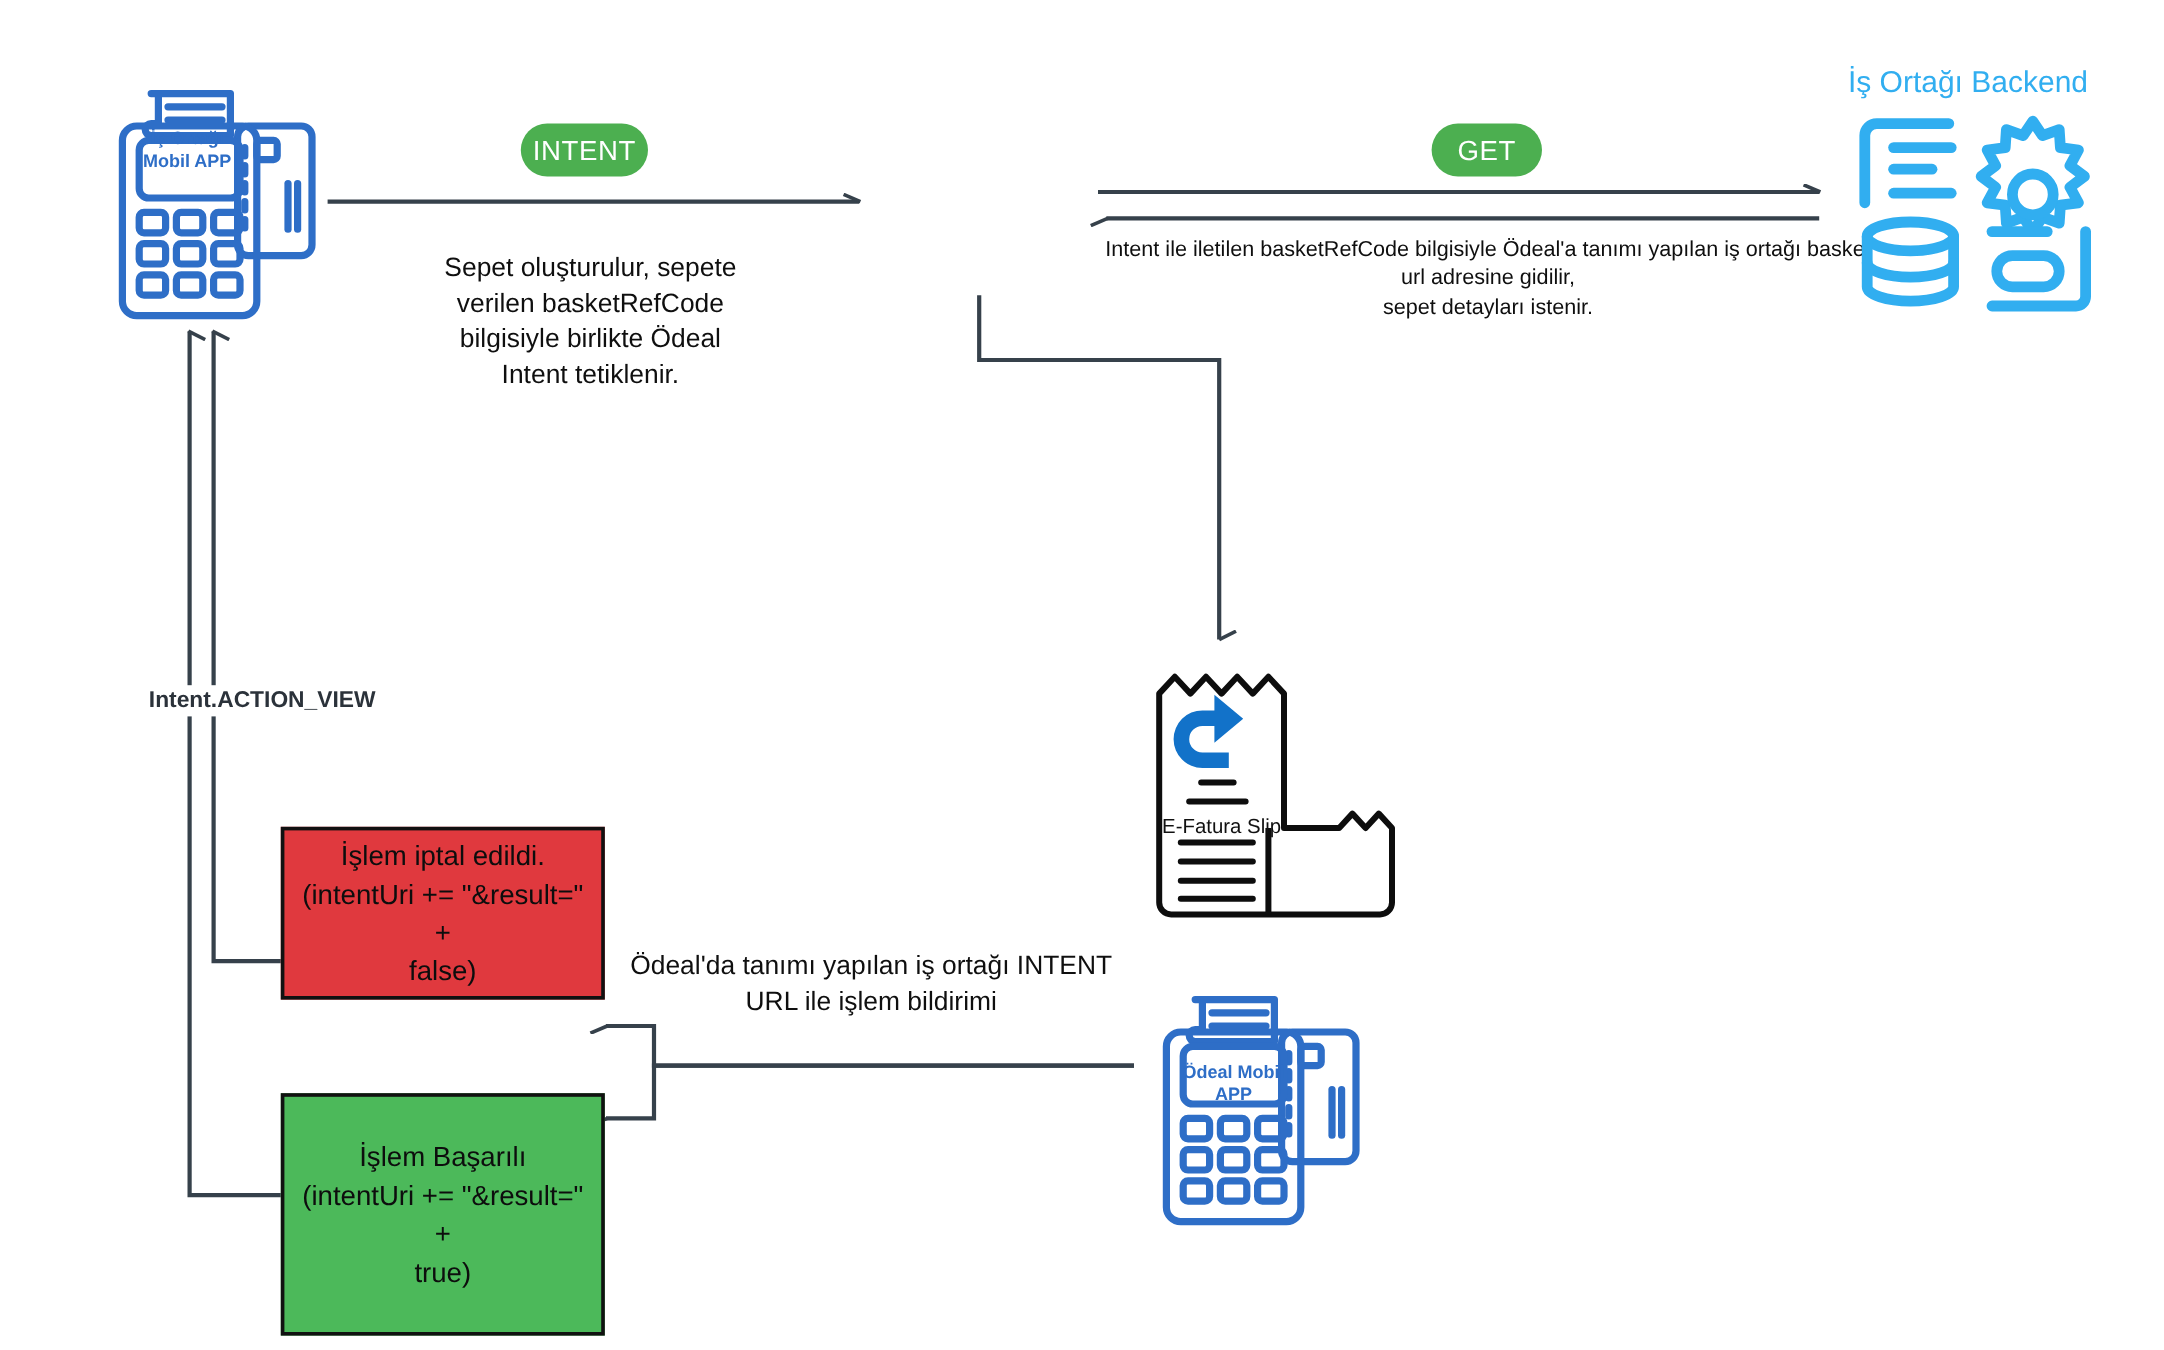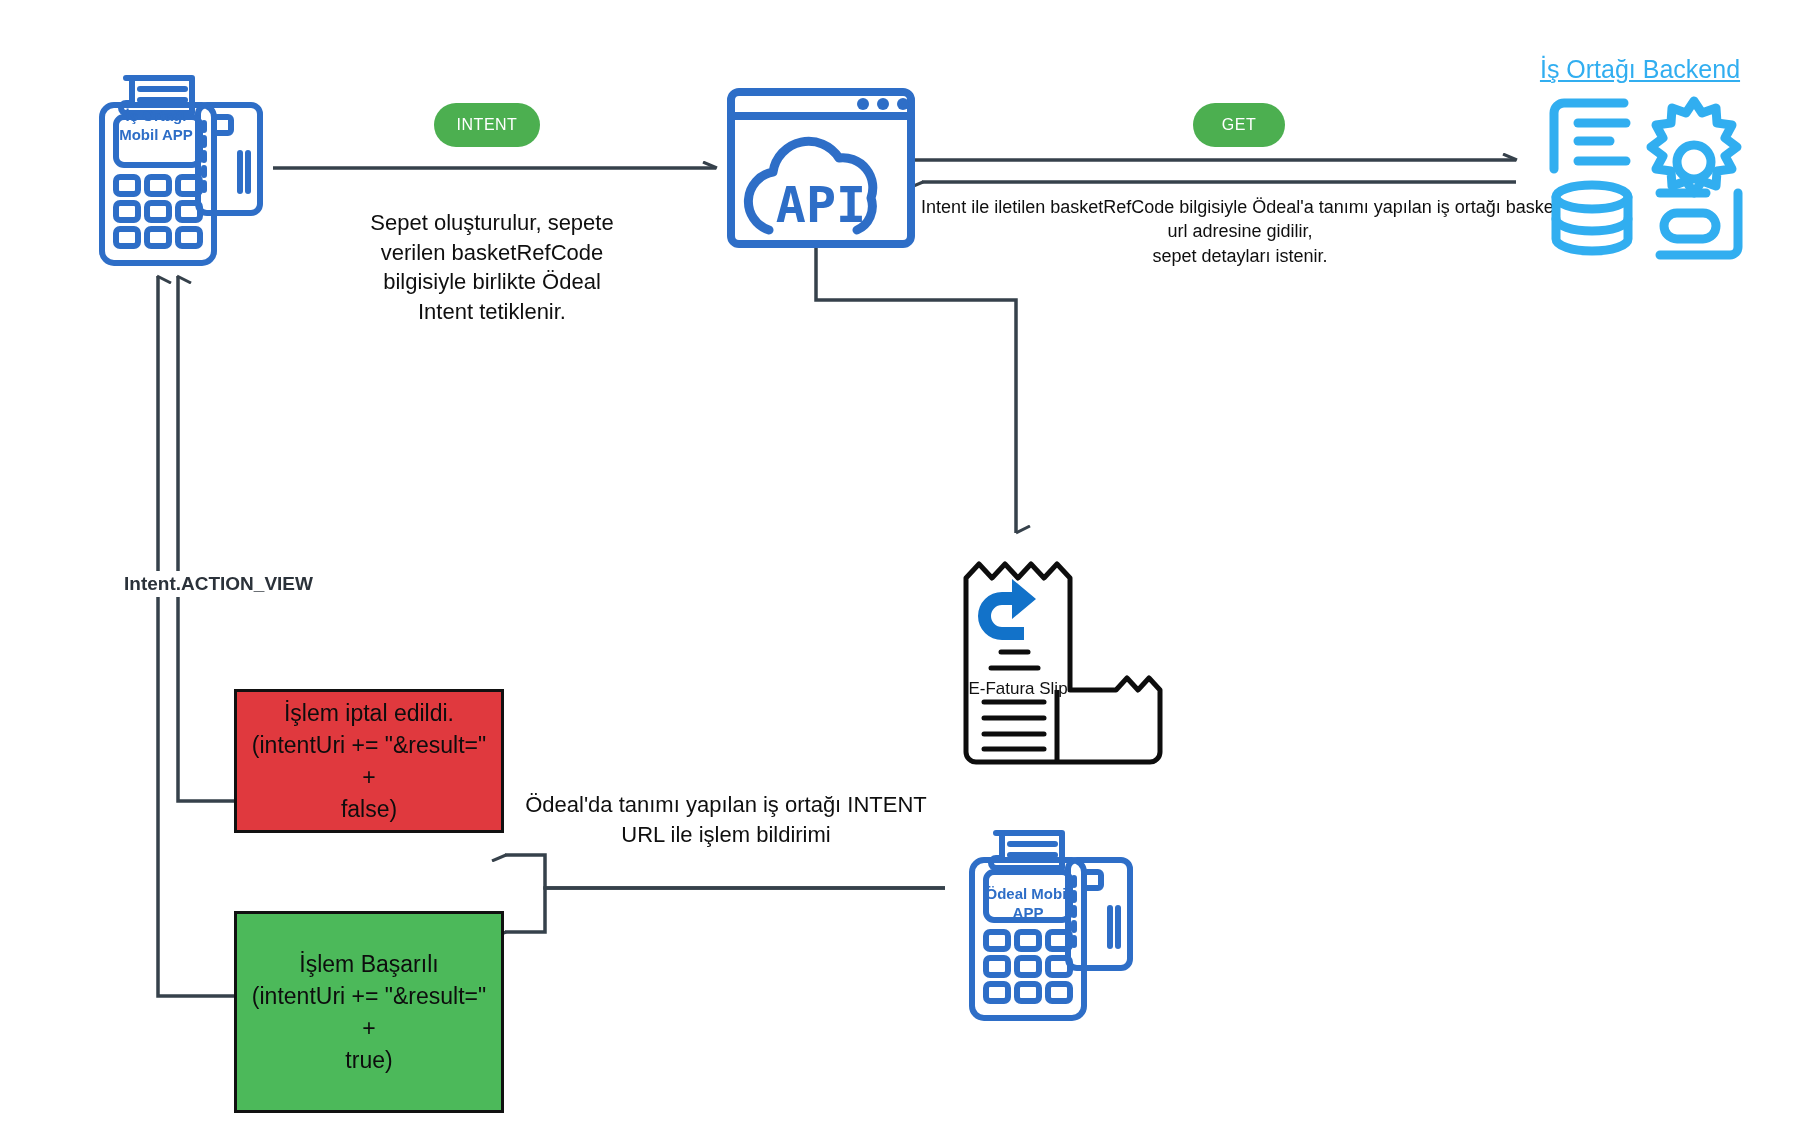--- a/index.html
+++ b/index.html
@@ -21,21 +21,21 @@
     height: 1125px;
     background: #ffffff;
   }
   .abs { position: absolute; }
 
   
   .pill {
     background: #4caf50;
     color: #ffffff;
     border-radius: 28px;
-    font-size: 16px;
+    font-size: 23px;
     letter-spacing: 0.5px;
     display: flex;
     align-items: center;
     justify-content: center;
     height: 44px;
   }
 
   
   .txt {
     color: #0f0f0f;
@@ -165,48 +165,30 @@
   <div class="abs pill" style="left:434px;top:103px;width:106px;">
     <span>INTENT</span>
   </div>
 
 
   <div class="abs txt" style="left:352px;top:208px;width:280px;">Sepet oluşturulur, sepete
 verilen basketRefCode
 bilgisiyle birlikte Ödeal
 Intent tetiklenir.</div>
 
-  <div class="abs" style="left:723px;top:80px;width:196px;height:168px;">
-    <svg viewBox="0 0 196 168" style="width:196px;height:168px;">
-      <g fill="none" stroke="#2e6ec7" stroke-width="8" stroke-linecap="round" stroke-linejoin="round">
-        <path d="M8,36 v120 a8,8 0 0 0 8,8 h164 a8,8 0 0 0 8,-8 v-120"></path>
-        <path d="M8,36 v-16 a8,8 0 0 1 8,-8 h164 a8,8 0 0 1 8,8 v16 z" stroke-width="8"></path>
-        <line x1="8" y1="36" x2="188" y2="36"></line>
-      </g>
-      <g fill="#2e6ec7">
-        <circle cx="140" cy="24" r="6"></circle>
-        <circle cx="160" cy="24" r="6"></circle>
-        <circle cx="180" cy="24" r="6"></circle>
-      </g>
-
-      <path d="M46,150 a30,30 0 0 1 4,-58 a36,36 0 0 1 66,-14 a30,30 0 0 1 32,40
-               a26,26 0 0 1 -14,32" fill="none" stroke="#2e6ec7" stroke-width="9" stroke-linecap="round" stroke-linejoin="round"></path>
-      <text x="98" y="142" font-family="'DejaVu Sans Mono',monospace" font-size="50" font-weight="bold" fill="#2e6ec7" text-anchor="middle">API</text>
-    </svg>
-  </div>
 
   <div class="abs pill" style="left:1193px;top:103px;width:92px;">
     <span>GET</span>
   </div>
 
   <div class="abs txt txt-small" style="left:920px;top:195px;width:640px;">Intent ile iletilen basketRefCode bilgisiyle Ödeal'a tanımı yapılan iş ortağı basket
 url adresine gidilir,
 sepet detayları istenir.</div>
 
-  <div class="abs backend-title" style="left:1520px;top:55px;width:240px;text-decoration:underline;">İş Ortağı Backend</div>
+  <div class="abs backend-title" style="left:1520px;top:55px;width:240px;">İş Ortağı Backend</div>
   <div class="abs" style="left:1548px;top:97px;width:198px;height:165px;">
     <svg viewBox="0 0 198 165" style="width:198px;height:165px;">
       <g fill="none" stroke="#31aef0" stroke-width="9" stroke-linecap="round" stroke-linejoin="round">
 
         <path d="M76,6 H16 a10,10 0 0 0 -10,10 V72"></path>
         <line x1="30" y1="26" x2="78" y2="26"></line>
         <line x1="30" y1="44" x2="62" y2="44"></line>
         <line x1="30" y1="64" x2="78" y2="64"></line>
 
         <path d="M146,4 l8,12 14,-5 1,15 15,2 -7,13 12,9 -12,9 7,13 -15,2 -1,15

